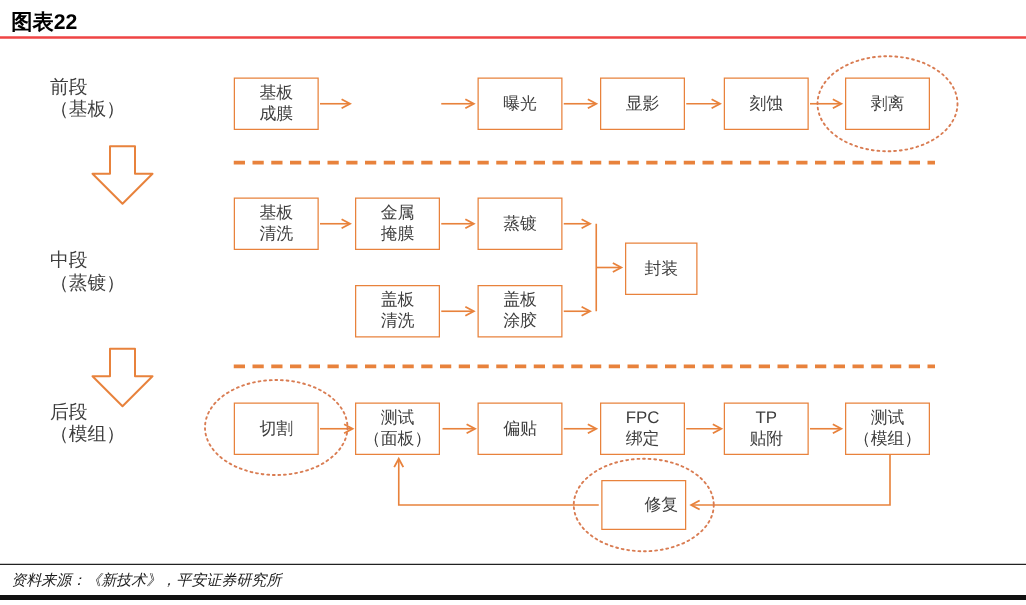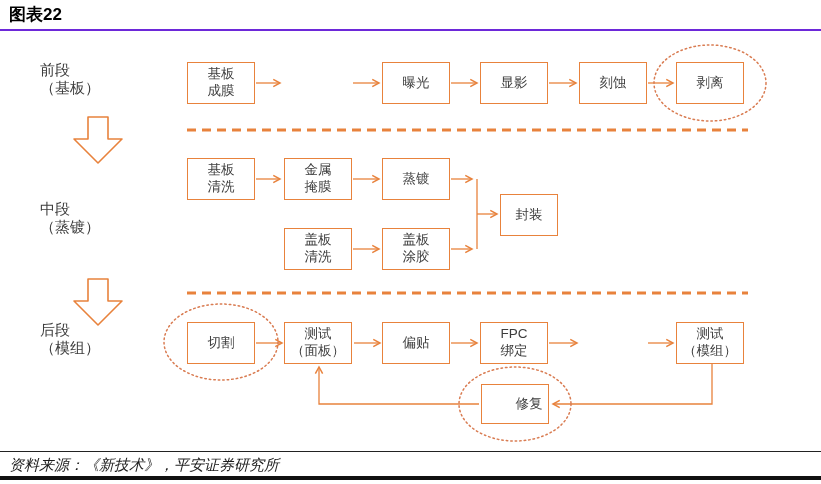--- a/index.html
+++ b/index.html
@@ -6,21 +6,21 @@
     --accent-orange:#E8823C;
     --ellipse-orange:#D97C52;
     --text-dark:#3D3D3D;
   }
   *{box-sizing:border-box;margin:0;padding:0;}
   body{background:#fff;font-family:"Liberation Sans",sans-serif;}
   .page{position:relative;width:821px;height:484px;background:#fff;overflow:hidden;}
 
   
   .hdr{position:absolute;left:0;top:0;width:821px;height:31px;
-       border-bottom:2px solid #6d28d9;display:flex;align-items:center;padding:0 9px;}
+       border-bottom:2px solid #ef4444;display:flex;align-items:flex-end;padding:0 9px;}
   .hdr .lbl{font-size:17px;font-weight:bold;color:#000;}
   .hdr .ttl{font-size:17px;font-weight:bold;color:#000;margin-left:18px;}
 
   
   .stage{position:absolute;left:40px;width:112px;
          font-size:15px;line-height:1.2;color:var(--text-dark);white-space:pre-line;}
   .stage.s1{top:61px;}
   .stage.s2{top:200px;}
   .stage.s3{top:321px;}
 
@@ -38,21 +38,21 @@
   svg.overlay{position:absolute;left:0;top:0;z-index:3;pointer-events:none;}
   .flow-arrow,.flow-line{stroke:var(--accent-orange);stroke-width:1.3;fill:none;}
   .arrowhead{stroke:var(--accent-orange);stroke-width:1.4;fill:none;}
   .separator{stroke:var(--accent-orange);stroke-width:3;fill:none;stroke-dasharray:9 6;}
   .laser-ellipse{stroke:var(--ellipse-orange);stroke-width:1.5;fill:none;stroke-dasharray:1.5 3;stroke-linecap:round;}
   .block-arrow{stroke:var(--accent-orange);stroke-width:1.6;fill:#fff;stroke-linejoin:round;}
 
   
   .ftr{position:absolute;left:0;top:451px;width:821px;border-top:1px solid #222;
        padding:4px 9px 0 9px;font-family:"Liberation Serif",serif;font-style:italic;
-       font-size:15px;color:#1c1c1c;}
+       font-size:12px;color:#1c1c1c;}
   .bottom-bar{position:absolute;left:0;top:476px;width:821px;height:4px;background:#111;}
 </style>
 </head>
 <body>
 
 <div class="page">
 
   <div class="hdr">
     <span class="lbl">图表22</span>
   </div>
@@ -81,20 +81,22 @@
   <div class="box c3 r2b">盖板
 涂胶</div>
   <div class="box pkg">封装</div>
 
   <div class="box c1 r3">切割</div>
   <div class="box c2 r3">测试
 （面板）</div>
   <div class="box c4 r3">FPC
 绑定</div>
   <div class="box c3 r3">偏贴</div>
+  <div class="box c5 r3">TP
+贴附</div>
   <div class="box c6 r3">测试
 （模组）</div>
   <div class="box rep c4">修复</div>
 
   <svg class="overlay" width="821" height="484" viewBox="0 0 821 484">
     <defs>
       <marker id="arrow" viewBox="0 0 10 10" refX="7" refY="5" markerWidth="8" markerHeight="8" orient="auto">
         <path class="arrowhead" d="M1.5,1.5 L8,5 L1.5,8.5"></path>
       </marker>
     </defs>

